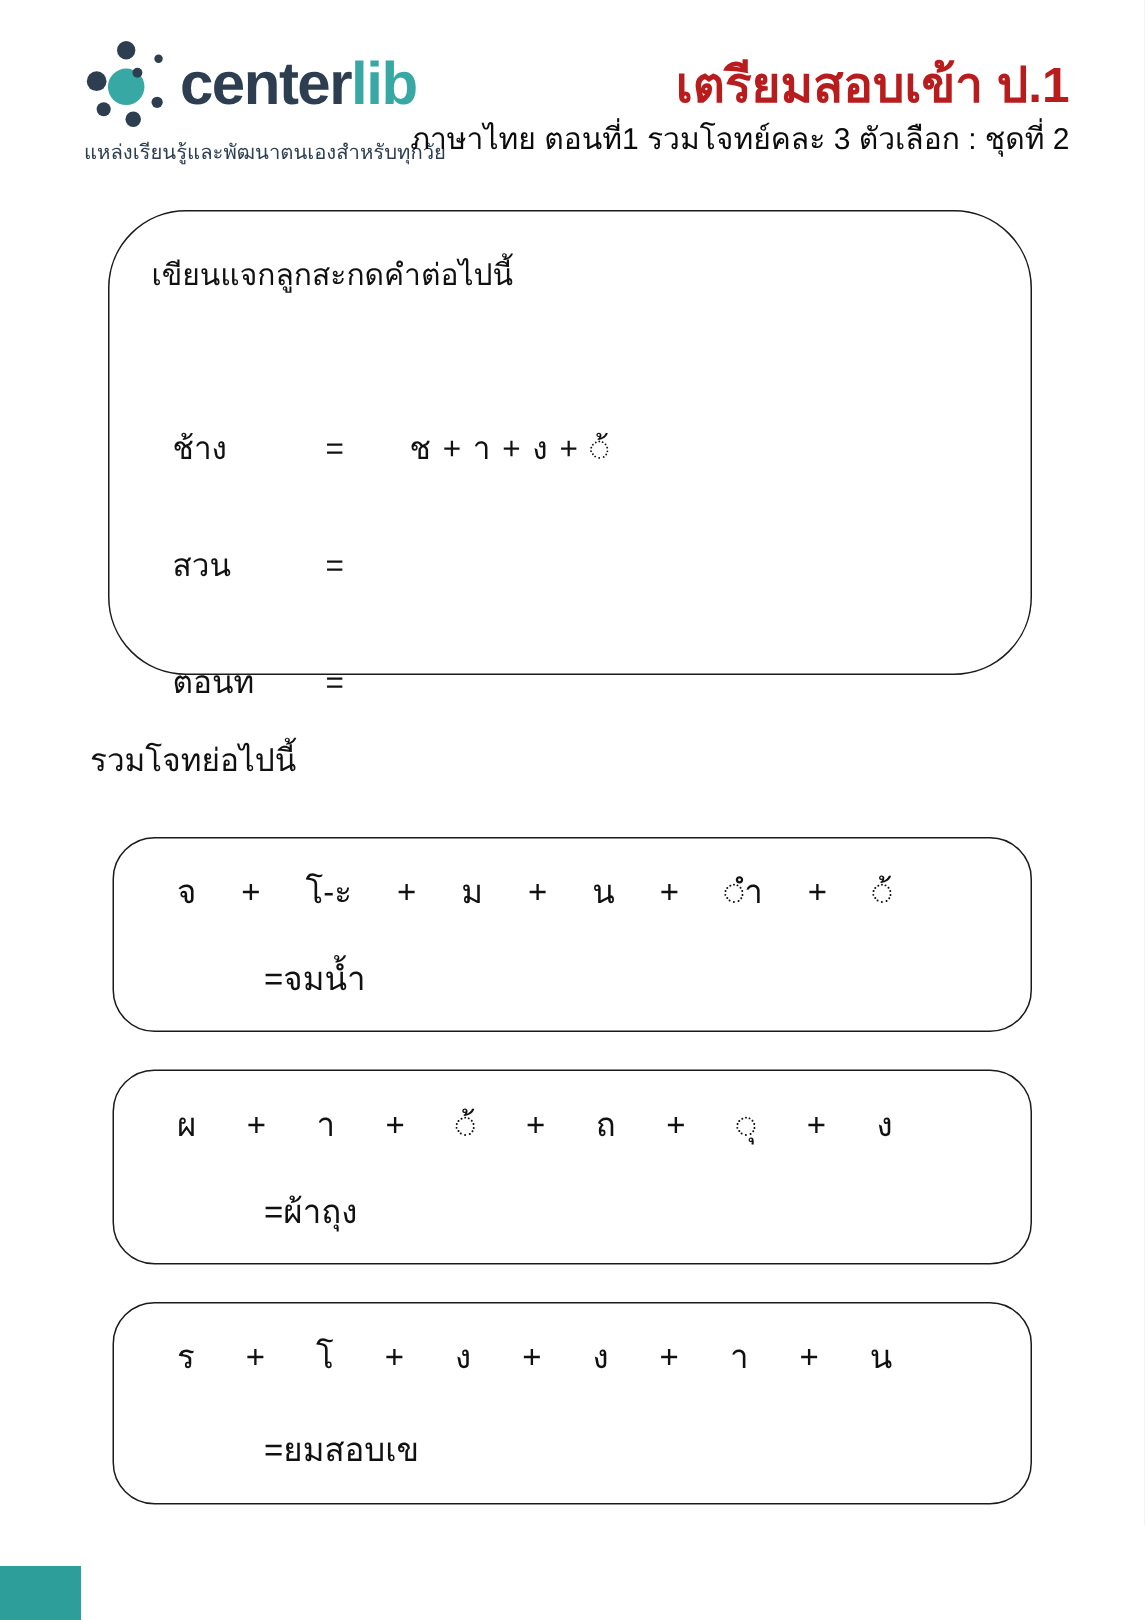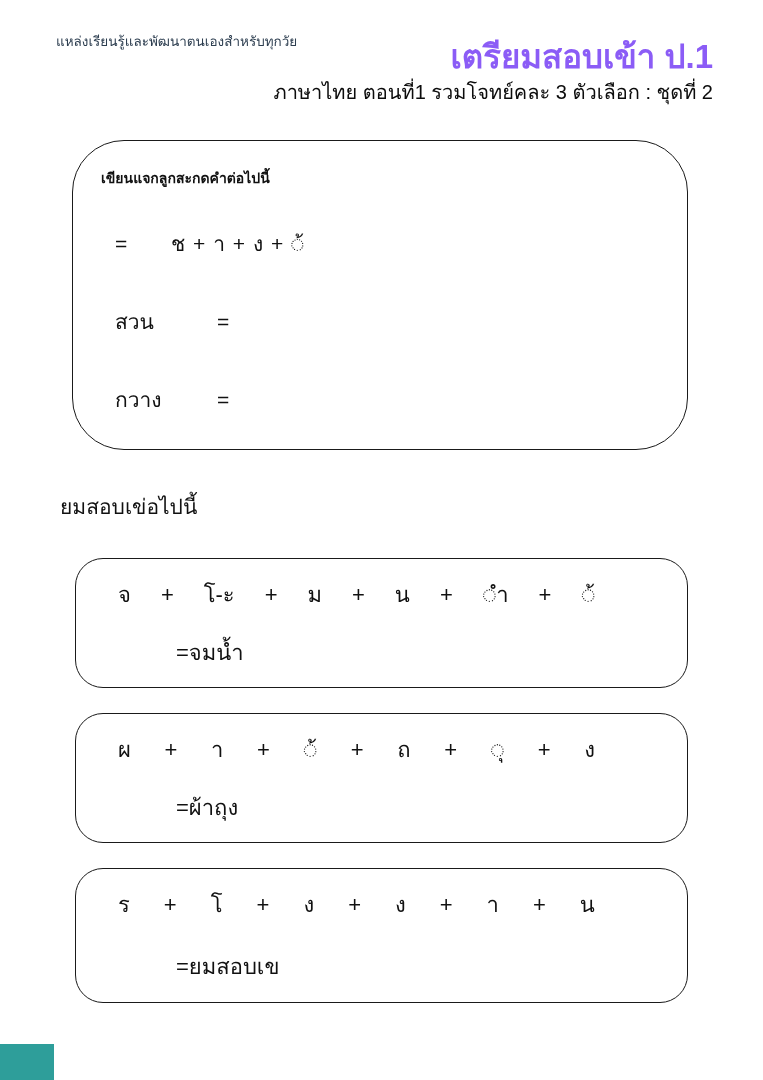--- a/index.html
+++ b/index.html
@@ -15,31 +15,31 @@
   }
   
   .logo-block { position: absolute; left: 56px; top: 26px; }
   .logo-row { display: flex; align-items: center; }
   .logo-icon { width: 60px; height: 60px; flex: 0 0 auto; }
   .logo-text { font-size: 40px; font-weight: bold; letter-spacing: -1px; margin-left: 4px; line-height: 1; }
   .logo-text .primary { color: #2d3e50; }
   .logo-text .secondary { color: #38a8a4; }
   .tagline { margin-top: 4px; font-size: 13.5px; color: #2d3e50; white-space: nowrap; }
   .title-block { position: absolute; right: 50px; top: 38px; text-align: right; }
-  .doc-title { font-size: 33px; font-weight: bold; line-height: 1.15; color: #8b5cf6; }
+  .doc-title { font-size: 33px; font-weight: bold; line-height: 1.15; color: #b91c1c; }
   .doc-subtitle { font-size: 20px; margin-top: 0; color: #0c0c0c; }
   
   .box { position: absolute; background: #fff; border: 1.6px solid #1a1a1a; }
   .main-box { left: 72px; top: 140px; width: 616px; height: 310px; border-radius: 52px; }
-  .main-box .instruction { margin: 26px 0 0 28px; font-size: 14px; font-weight: bold; }
+  .main-box .instruction { margin: 26px 0 0 28px; font-size: 20px; }
   .decomp-rows { margin-top: 38px; padding-left: 42px; display: grid; row-gap: 45px; }
   .decomp-row { display: flex; align-items: baseline; font-size: 21px; }
   .decomp-word { width: 102px; }
   .decomp-eq { width: 14px; }
-  .decomp-breakdown { margin-left: 42px; letter-spacing: 1px; }
+  .decomp-breakdown { margin-left: 42px; letter-spacing: 1px; margin-top: 45px; }
   .section-label { position: absolute; left: 60px; top: 490px; font-size: 21px; }
   .word-box { left: 75px; width: 613px; height: 130px; border-radius: 28px; }
   .word-box-1 { top: 558px; }
   .word-box-2 { top: 713px; }
   .word-box-3 { top: 868px; height: 135px; }
   .token-row {
     position: absolute; left: 42px; right: 92px; top: 18px;
     display: flex; justify-content: space-between; align-items: baseline;
     font-size: 22px;
   }
@@ -49,47 +49,61 @@
   .word-box-3 .answer-row { top: 80px; }
   
   .footer-accent { position: absolute; left: 0; bottom: 0; width: 54px; height: 36px; background: #2e9e9a; }
 </style>
 </head>
 <body>
 
 <div class="page">
 
   <div class="logo-block">
+    <div class="logo-row">
+      <svg class="logo-icon" viewBox="0 0 64 64">
+        <circle cx="30" cy="34" r="13" fill="#38a8a4"></circle>
+        <circle cx="38" cy="24" r="3.5" fill="#2d3e50"></circle>
+        <circle cx="30" cy="8" r="6.5" fill="#2d3e50"></circle>
+        <circle cx="9" cy="30" r="7" fill="#2d3e50"></circle>
+        <circle cx="14" cy="50" r="5" fill="#2d3e50"></circle>
+        <circle cx="35" cy="57" r="5.5" fill="#2d3e50"></circle>
+        <circle cx="52" cy="45" r="4" fill="#2d3e50"></circle>
+        <circle cx="53" cy="14" r="3" fill="#2d3e50"></circle>
+      </svg>
+      <div class="logo-text"><span class="primary">center</span><span class="secondary">lib</span></div>
+    </div>
     <div class="tagline">แหล่งเรียนรู้และพัฒนาตนเองสำหรับทุกวัย</div>
   </div>
 
   <div class="title-block">
     <div class="doc-title">เตรียมสอบเข้า ป.1</div>
     <div class="doc-subtitle">ภาษาไทย ตอนที่1 รวมโจทย์คละ 3 ตัวเลือก : ชุดที่ 2</div>
   </div>
 
   <section class="box main-box">
     <div class="instruction">เขียนแจกลูกสะกดคำต่อไปนี้</div>
     <div class="decomp-rows">
       <div class="decomp-row">
+        <span class="decomp-word">ช้าง</span>
         <span class="decomp-eq">=</span>
         <span class="decomp-breakdown">ช + า + ง + ◌้</span>
       </div>
       <div class="decomp-row">
         <span class="decomp-word">สวน</span>
         <span class="decomp-eq">=</span>
       </div>
       <div class="decomp-row">
-        <span class="decomp-word">กวาง</span>
+        <span class="decomp-word">ตอนท</span>
         <span class="decomp-eq">=</span>
       </div>
     </div>
   </section>
 
-  <div class="section-label">ยมสอบเข่อไปนี้</div>
+  <div class="section-label">รวมโจทย่อไปนี้</div>
 
   <section class="box word-box word-box-1">
     <div class="token-row">
         <span class="token">จ</span>
         <span class="plus">+</span>
         <span class="token">โ-ะ</span>
         <span class="plus">+</span>
         <span class="token">ม</span>
         <span class="plus">+</span>
         <span class="token">น</span>

